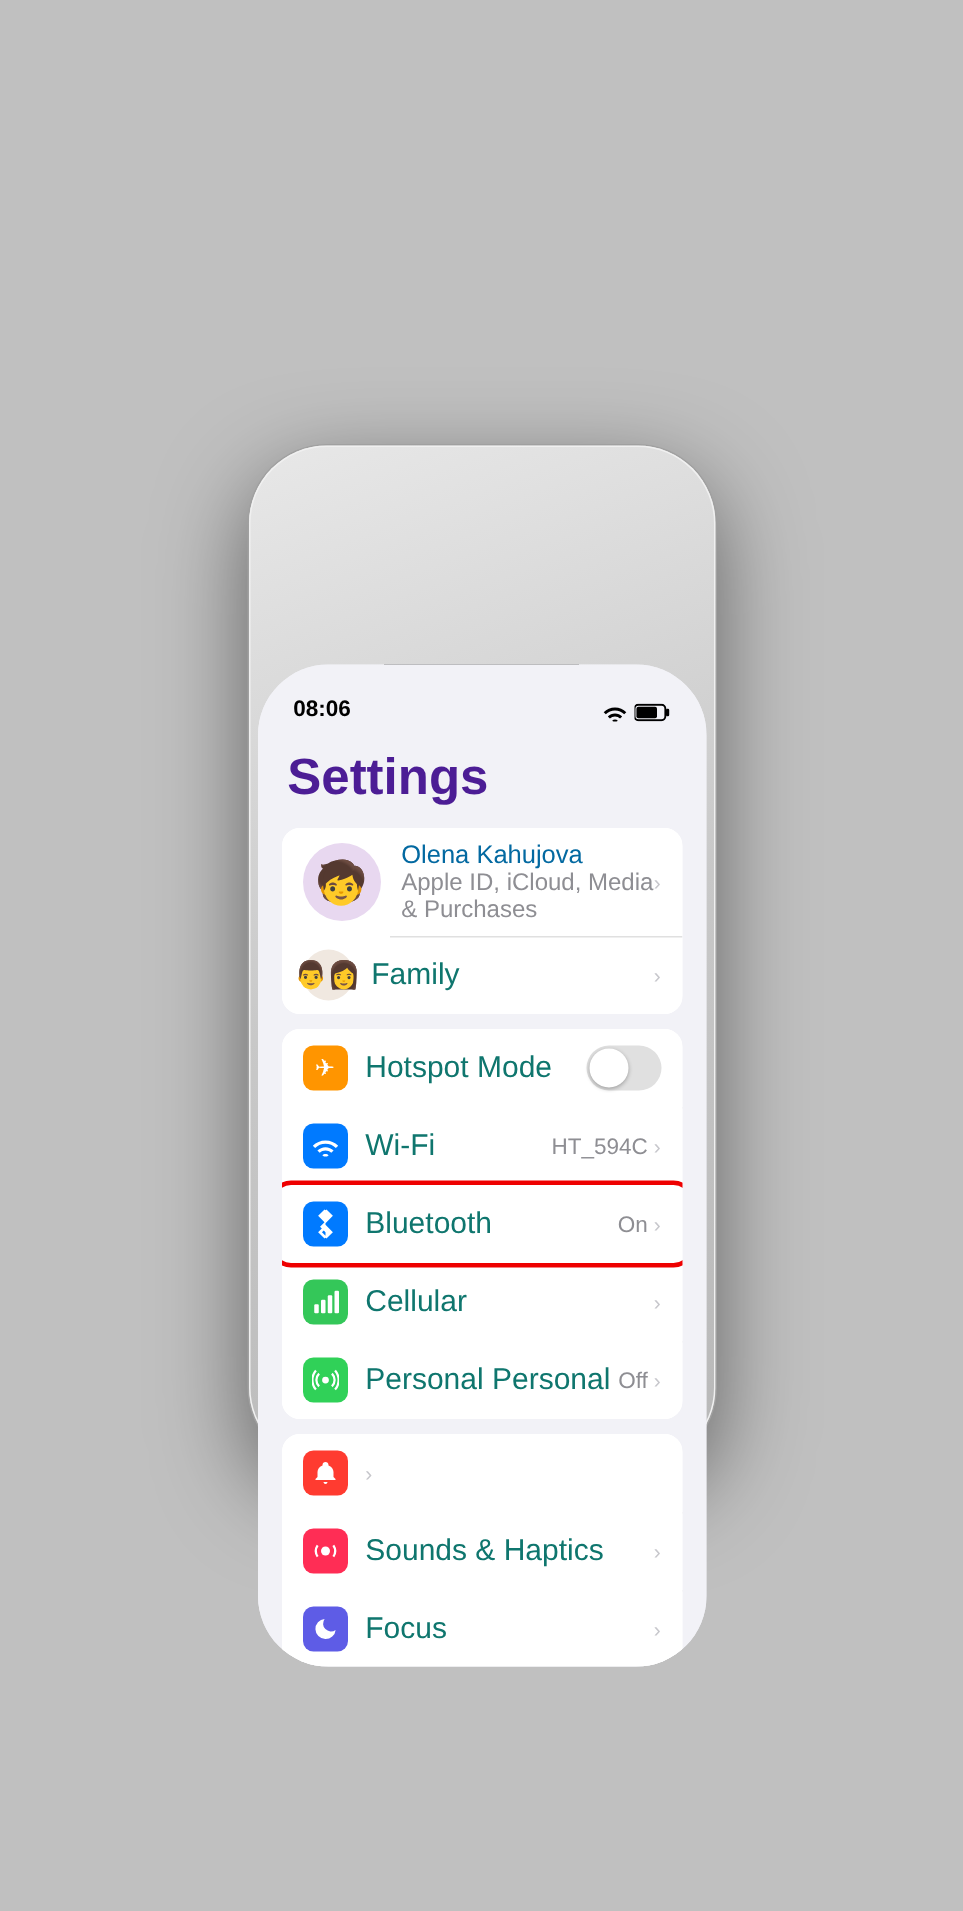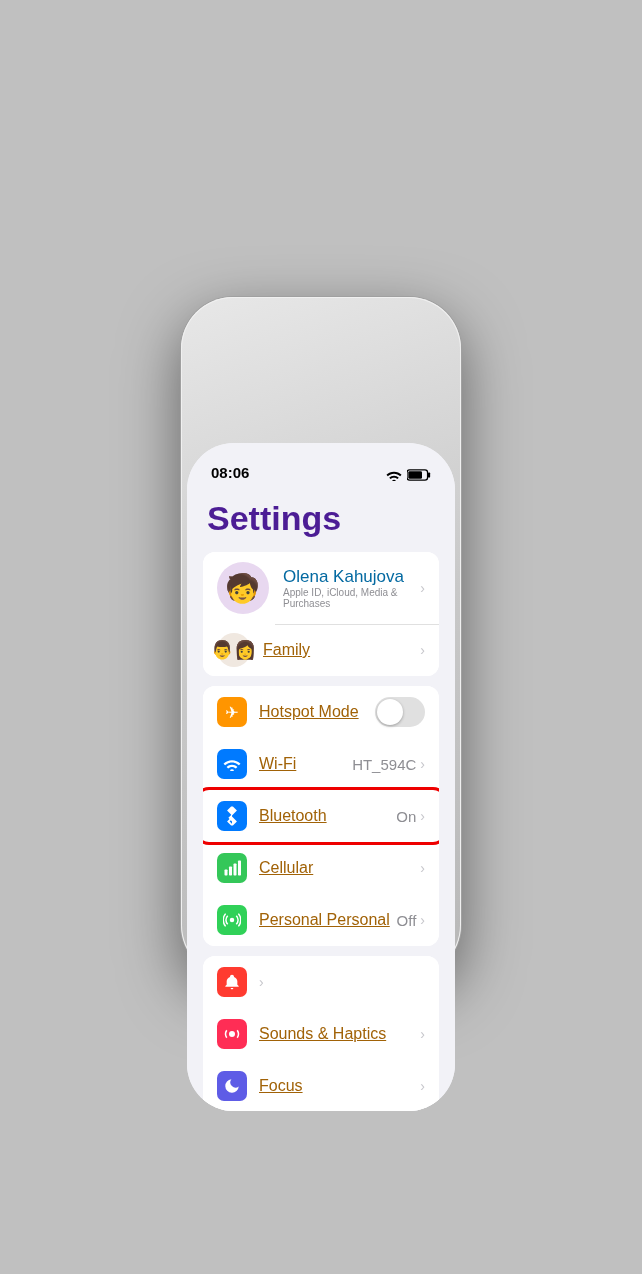--- a/index.html
+++ b/index.html
@@ -6,21 +6,21 @@
     body {
       background: #c0c0c0;
       display: flex;
       justify-content: center;
       align-items: center;
       min-height: 100vh;
       font-family: -apple-system, 'SF Pro Display', 'Helvetica Neue', Arial, sans-serif;
     }
 
     .phone-outer {
-      width: 280px;
+      width: 311px;
       height: 680px;
       background: linear-gradient(160deg, #e8e8e8 0%, #c8c8c8 50%, #b8b8b8 100%);
       border-radius: 52px;
       padding: 6px;
       box-shadow:
         0 0 0 1px #a0a0a0,
         0 20px 60px rgba(0,0,0,0.5),
         inset 0 0 0 1px #f0f0f0;
       position: relative;
     }
@@ -129,24 +129,23 @@
       flex-shrink: 0;
       margin-right: 12px;
     }
     .row-icon svg, .row-icon span {
       color: #fff;
       fill: #fff;
       font-size: 17px;
     }
 
     .row-label {
-      font-size: 16px;
-      color: #a16207;
+      font-size: 20px;
+      color: #0f766e;
       flex: 1;
-      text-decoration: underline;
     }
     .row-value {
       font-size: 15px;
       color: #8e8e93;
       margin-right: 4px;
     }
     .chevron {
       color: #c7c7cc;
       font-size: 14px;
     }
@@ -183,21 +182,21 @@
     }
     .profile-info {
       flex: 1;
     }
     .profile-name {
       font-size: 17px;
       font-weight: 500;
       color: #0369a1;
     }
     .profile-sub {
-      font-size: 10px;
+      font-size: 16px;
       color: #8e8e93;
     }
 
     .family-row {
       display: flex;
       align-items: center;
       padding: 0 14px;
       height: 52px;
       background: #fff;
     }

